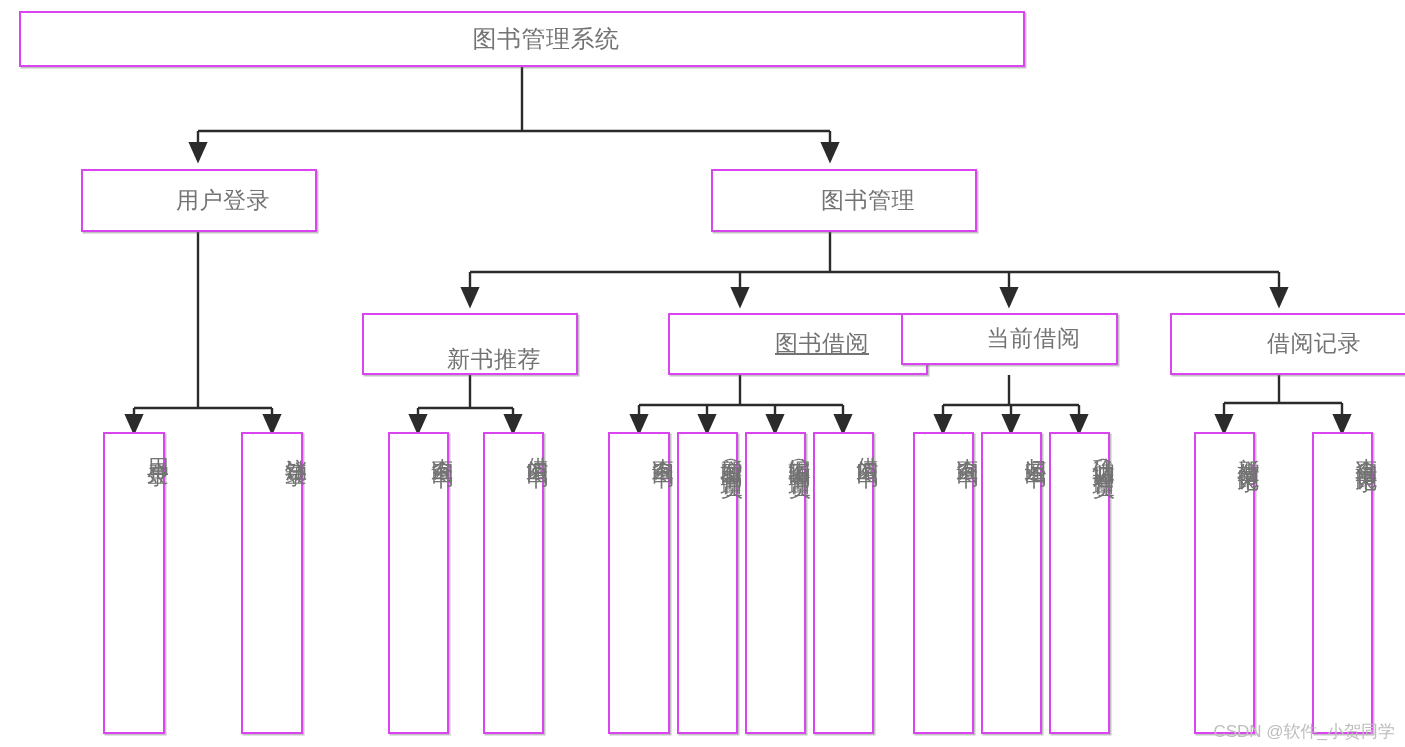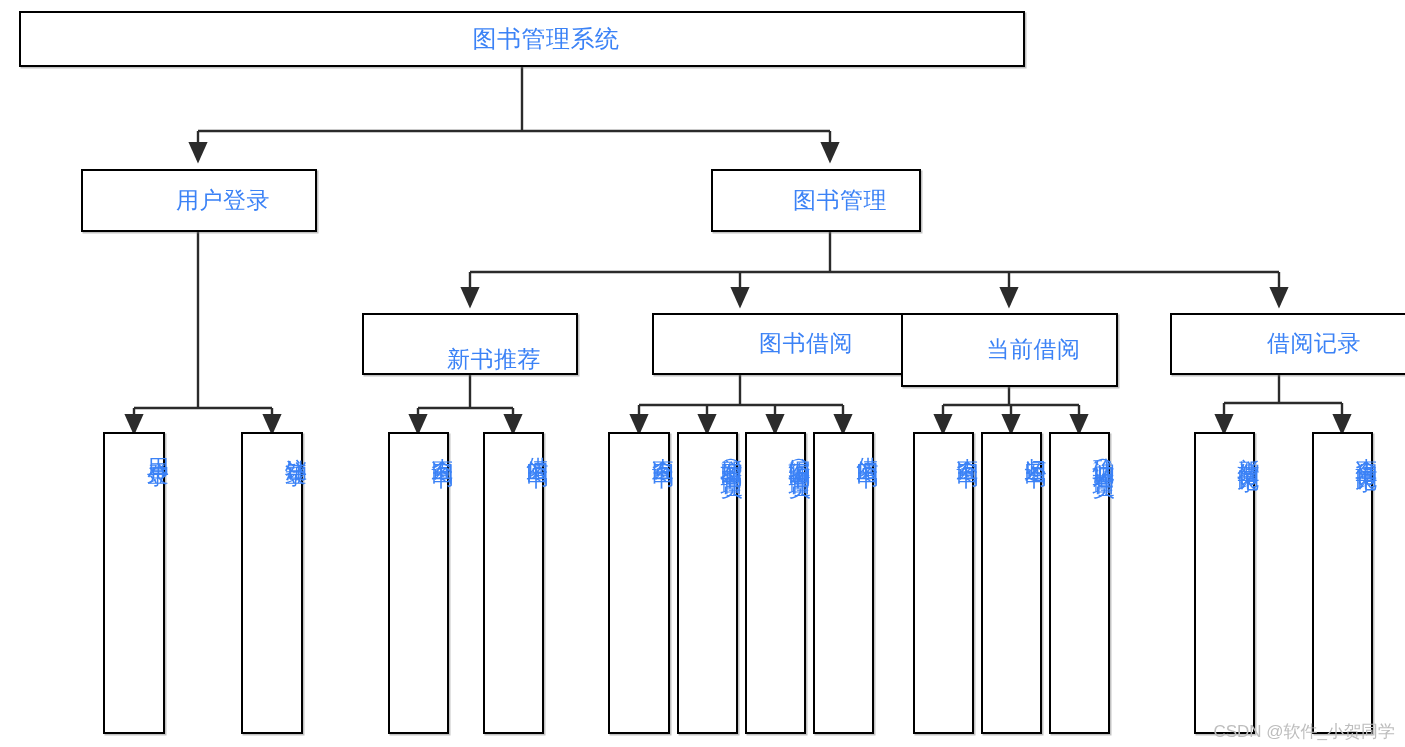--- a/index.html
+++ b/index.html
@@ -21,26 +21,26 @@
     position: absolute;
     left: 0;
     top: 0;
     width: 1405px;
     height: 747px;
     pointer-events: none;
   }
   .node {
     position: absolute;
     box-sizing: border-box;
-    border: 2px solid #000000;
+    border: 2px solid #d946ef;
     background: #ffffff;
     display: flex;
     align-items: center;
     justify-content: center;
-    color: #3b82f6;
+    color: #737373;
     z-index: 2;
     box-shadow: 1.5px 1.5px 0 rgba(120,120,120,0.45);
     padding-left: 48px;
   }
   .node .label {
     display: block;
     line-height: 1.18;
     letter-spacing: 0.5px;
     white-space: pre;
   }
@@ -129,33 +129,33 @@
   </svg>
 
   <div class="node root horizontal" style="left:19px; top:11px; width:1006px; height:56px;">
     <span class="label">图书管理系统</span>
   </div>
 
   <div class="node horizontal" style="left:81px; top:169px; width:236px; height:63px;">
     <span class="label">用户登录</span>
   </div>
 
-  <div class="node horizontal" style="left:711px; top:169px; width:210px; height:63px;">
+  <div class="node horizontal" style="left:711px; top:169px; width:266px; height:63px;">
     <span class="label">图书管理</span>
   </div>
 
   <div class="node horizontal" style="left:362px; top:313px; width:216px; height:62px;align-items:flex-end;">
     <span class="label">新书推荐</span>
   </div>
 
-  <div class="node horizontal" style="left:652px; top:313px; width:260px; height:62px;">
+  <div class="node horizontal" style="left:668px; top:313px; width:260px; height:62px;text-decoration:underline;">
     <span class="label">图书借阅</span>
   </div>
 
-  <div class="node horizontal" style="left:901px; top:313px; width:217px; height:74px;">
+  <div class="node horizontal" style="left:901px; top:313px; width:217px; height:52px;">
     <span class="label">当前借阅</span>
   </div>
 
   <div class="node horizontal" style="left:1170px; top:313px; width:240px; height:62px;">
     <span class="label">借阅记录</span>
   </div>
 
   <div class="node vertical" style="left:103px; top:432px; width:62px; height:302px;">
     <span class="label">用户登录</span>
   </div>

